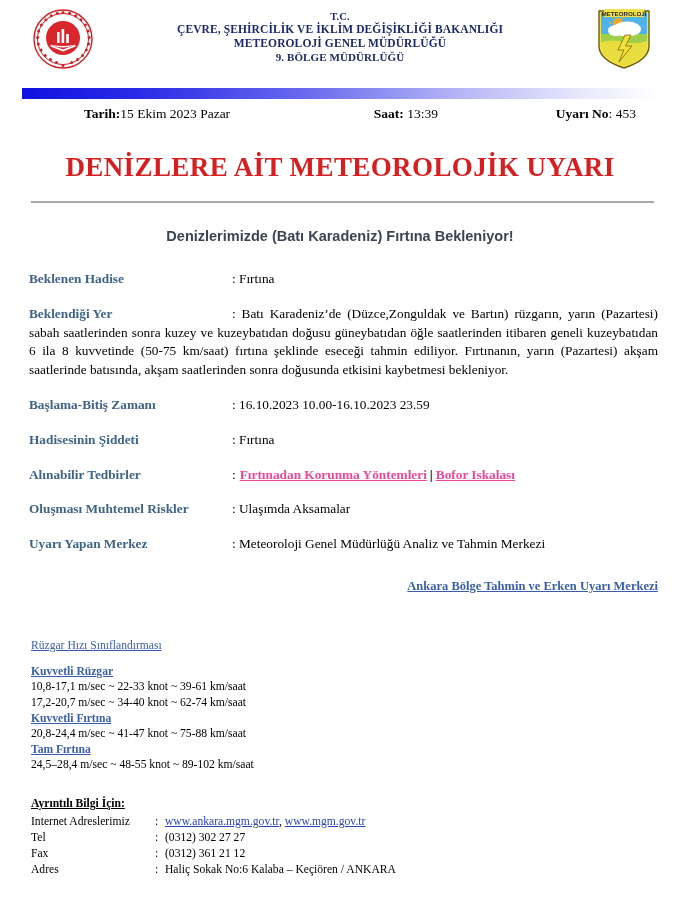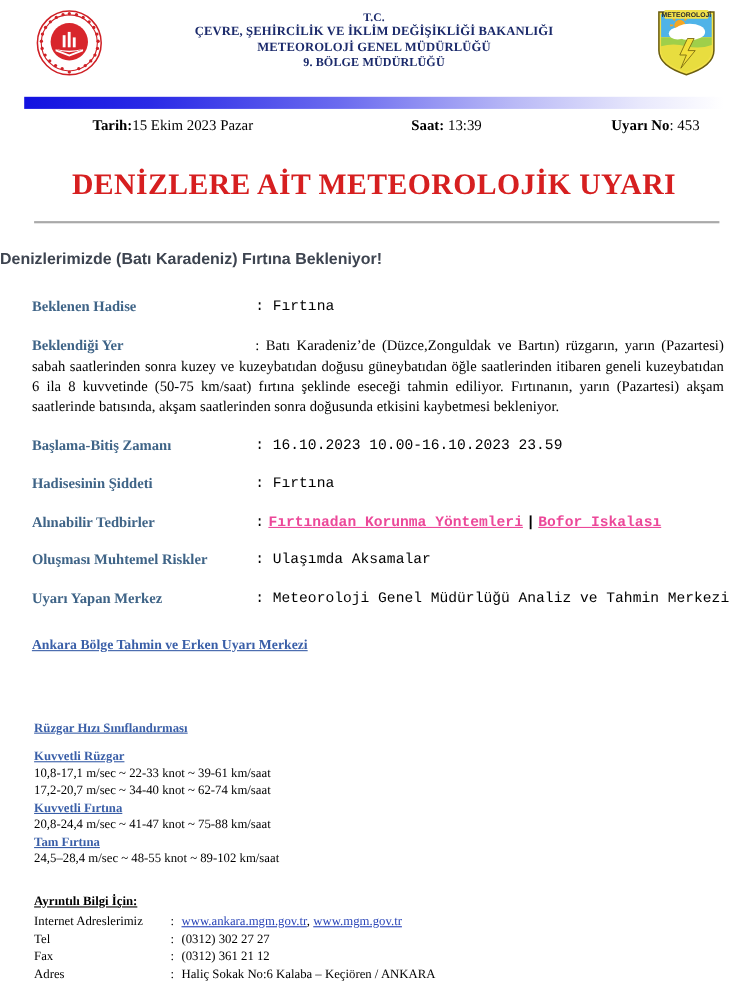--- a/index.html
+++ b/index.html
@@ -83,21 +83,21 @@
     letter-spacing: 0.4px;
     font-family: "Liberation Serif", "DejaVu Serif", serif;
   }
   .title-rule {
     margin: 18px 26px 0 31px;
     height: 2px;
     background: #a9a9a9;
   }
   .subtitle {
     margin-top: 25px;
-    text-align: left;
+    text-align: center;
     color: #3d4450;
     font-weight: bold;
     font-size: 14.5px;
     font-family: "Liberation Sans", "DejaVu Sans", sans-serif;
   }
 
   
   .fields {
     margin-top: 26px;
     padding: 0 10px 0 29px;
@@ -113,21 +113,20 @@
     width: 203px;
     vertical-align: top;
     color: #3f6487;
     font-weight: bold;
     font-size: 13.3px;
   }
   .field-value {
     display: inline-block;
     vertical-align: top;
     color: #000000;
-    font-family: Liberation Mono, monospace;
   }
   .field-value .colon { margin-right: 4px; }
 
   
   .field-row.para { margin-bottom: 16px; }
   .field-row.para .para-text {
     text-align: justify;
     text-justify: inter-word;
     padding-right: 12px;
     line-height: 1.42;
@@ -139,39 +138,39 @@
 
   .link-blue {
     color: #ec4899;
     font-weight: bold;
     text-decoration: underline;
   }
   .sep-pipe { color: #000; font-weight: bold; margin: 0 3px; }
 
   .center-note {
     margin: 26px 12px 0 0;
+    text-align: right;
     font-size: 12.5px;
   }
   .center-note .link-blue { color: #3a5fa8; }
 
   
   .wind-section {
     margin-top: 44px;
     padding-left: 31px;
     font-size: 11.6px;
     line-height: 1.30;
   }
   .wind-heading {
     color: #3a5fa8;
-    font-weight: bold;
+    font-weight: normal;
     text-decoration: underline;
     font-size: 11.6px;
     margin-bottom: 11px;
     display: inline-block;
-    margin-top: 16px;
   }
   .wind-cat {
     color: #3a5fa8;
     font-weight: bold;
     display: block;
   }
   .wind-val {
     color: #000000;
     display: block;
     margin-bottom: 1px;

